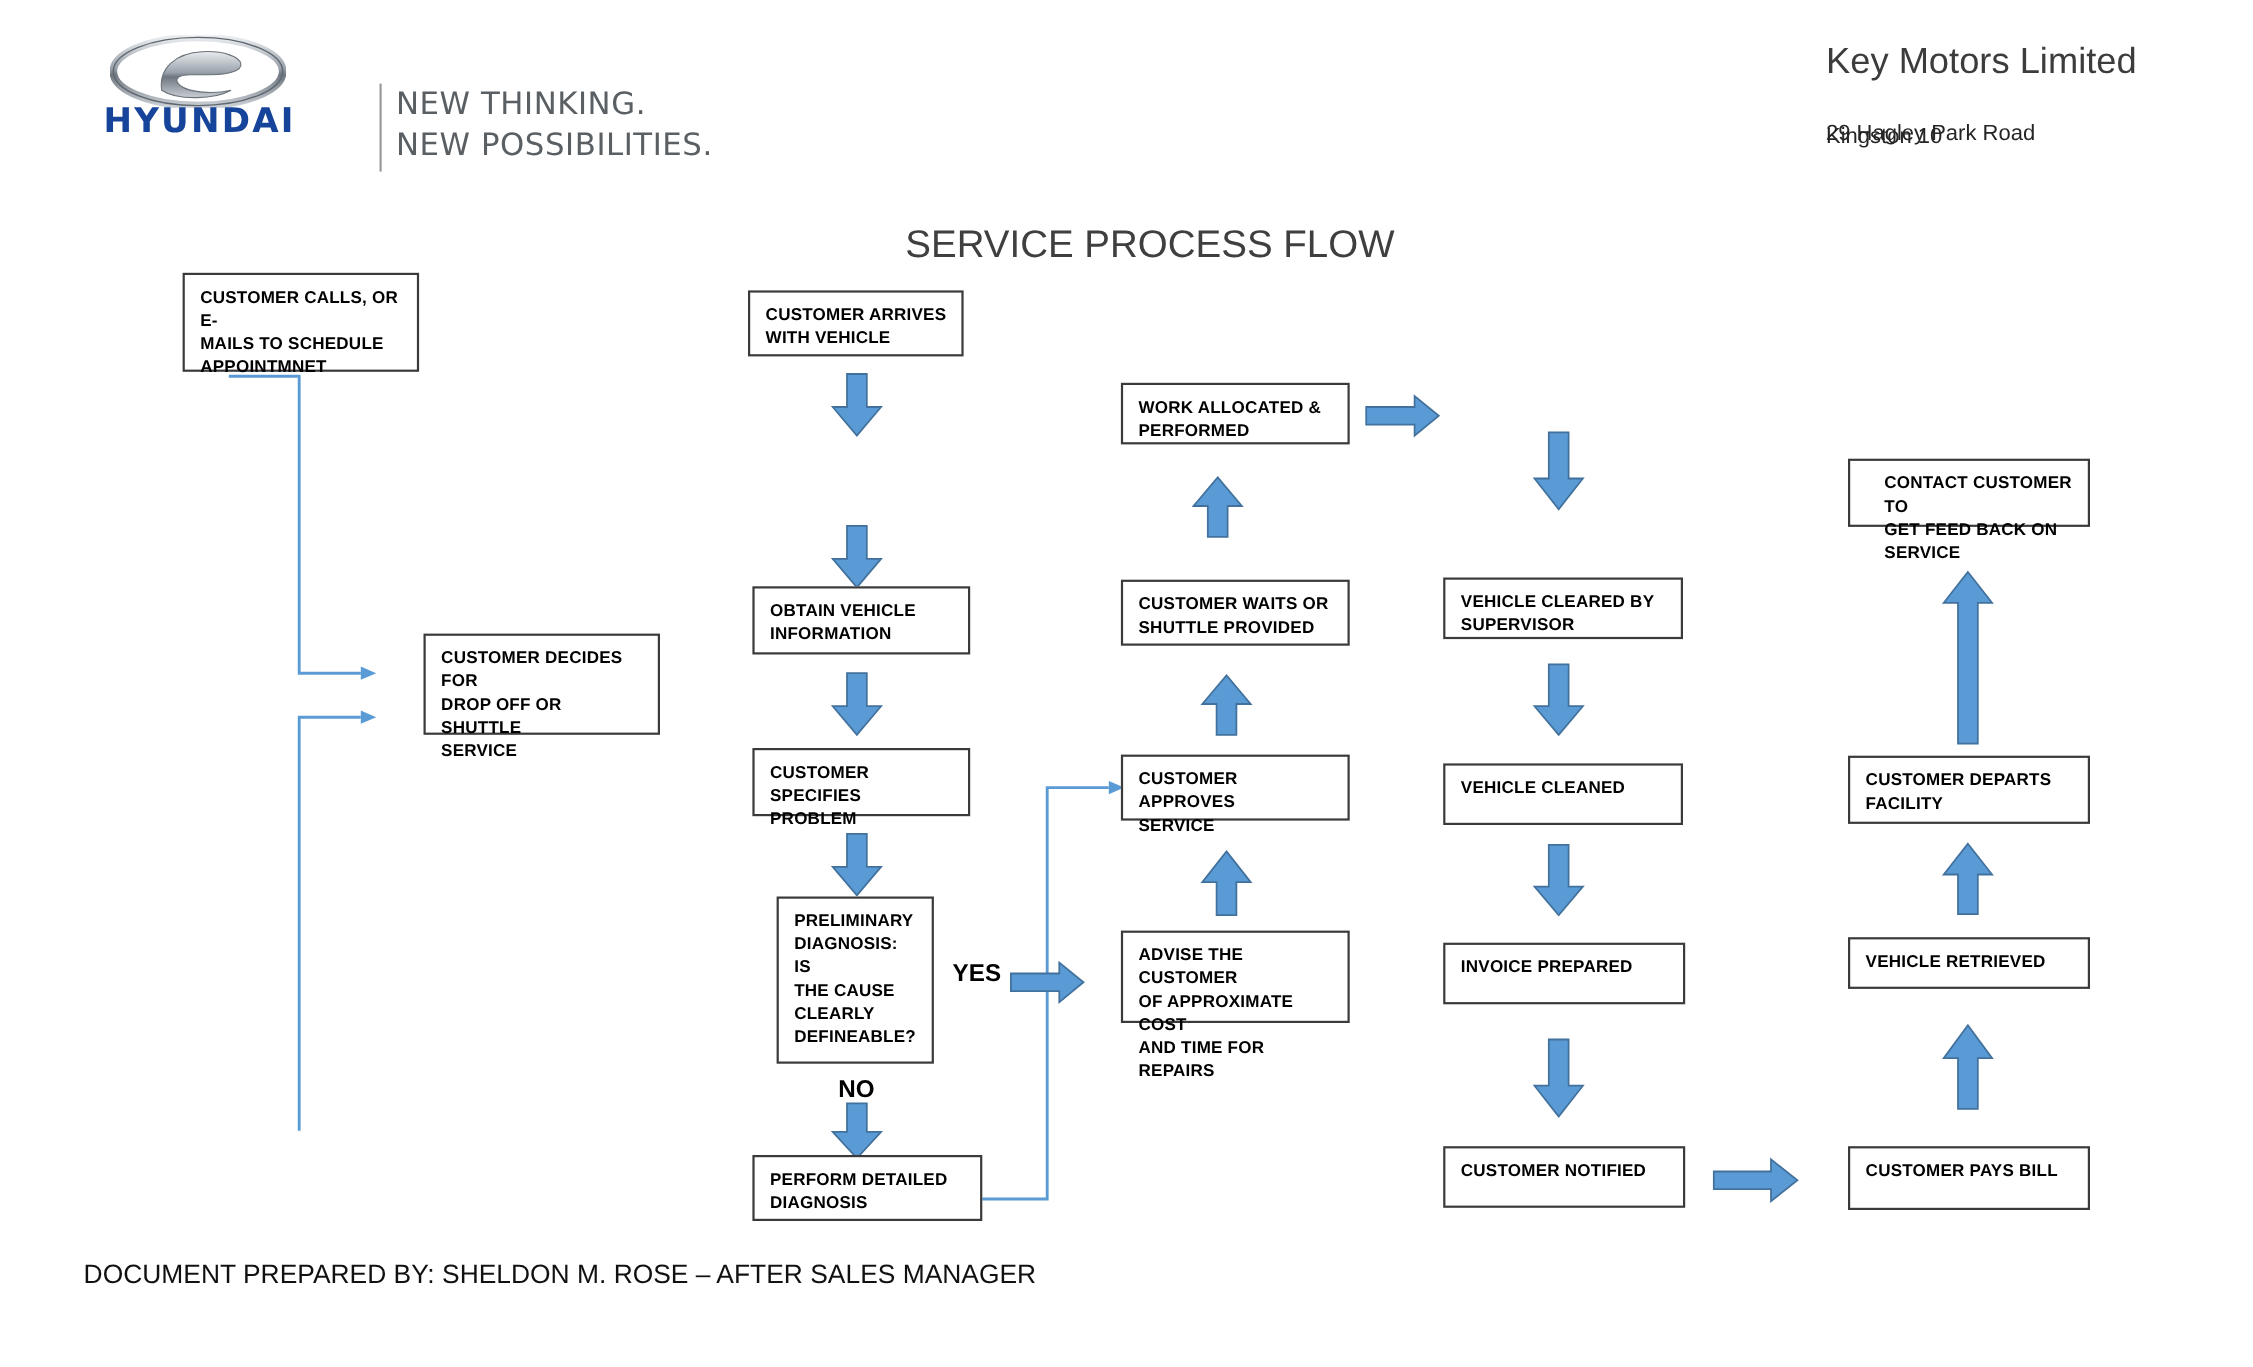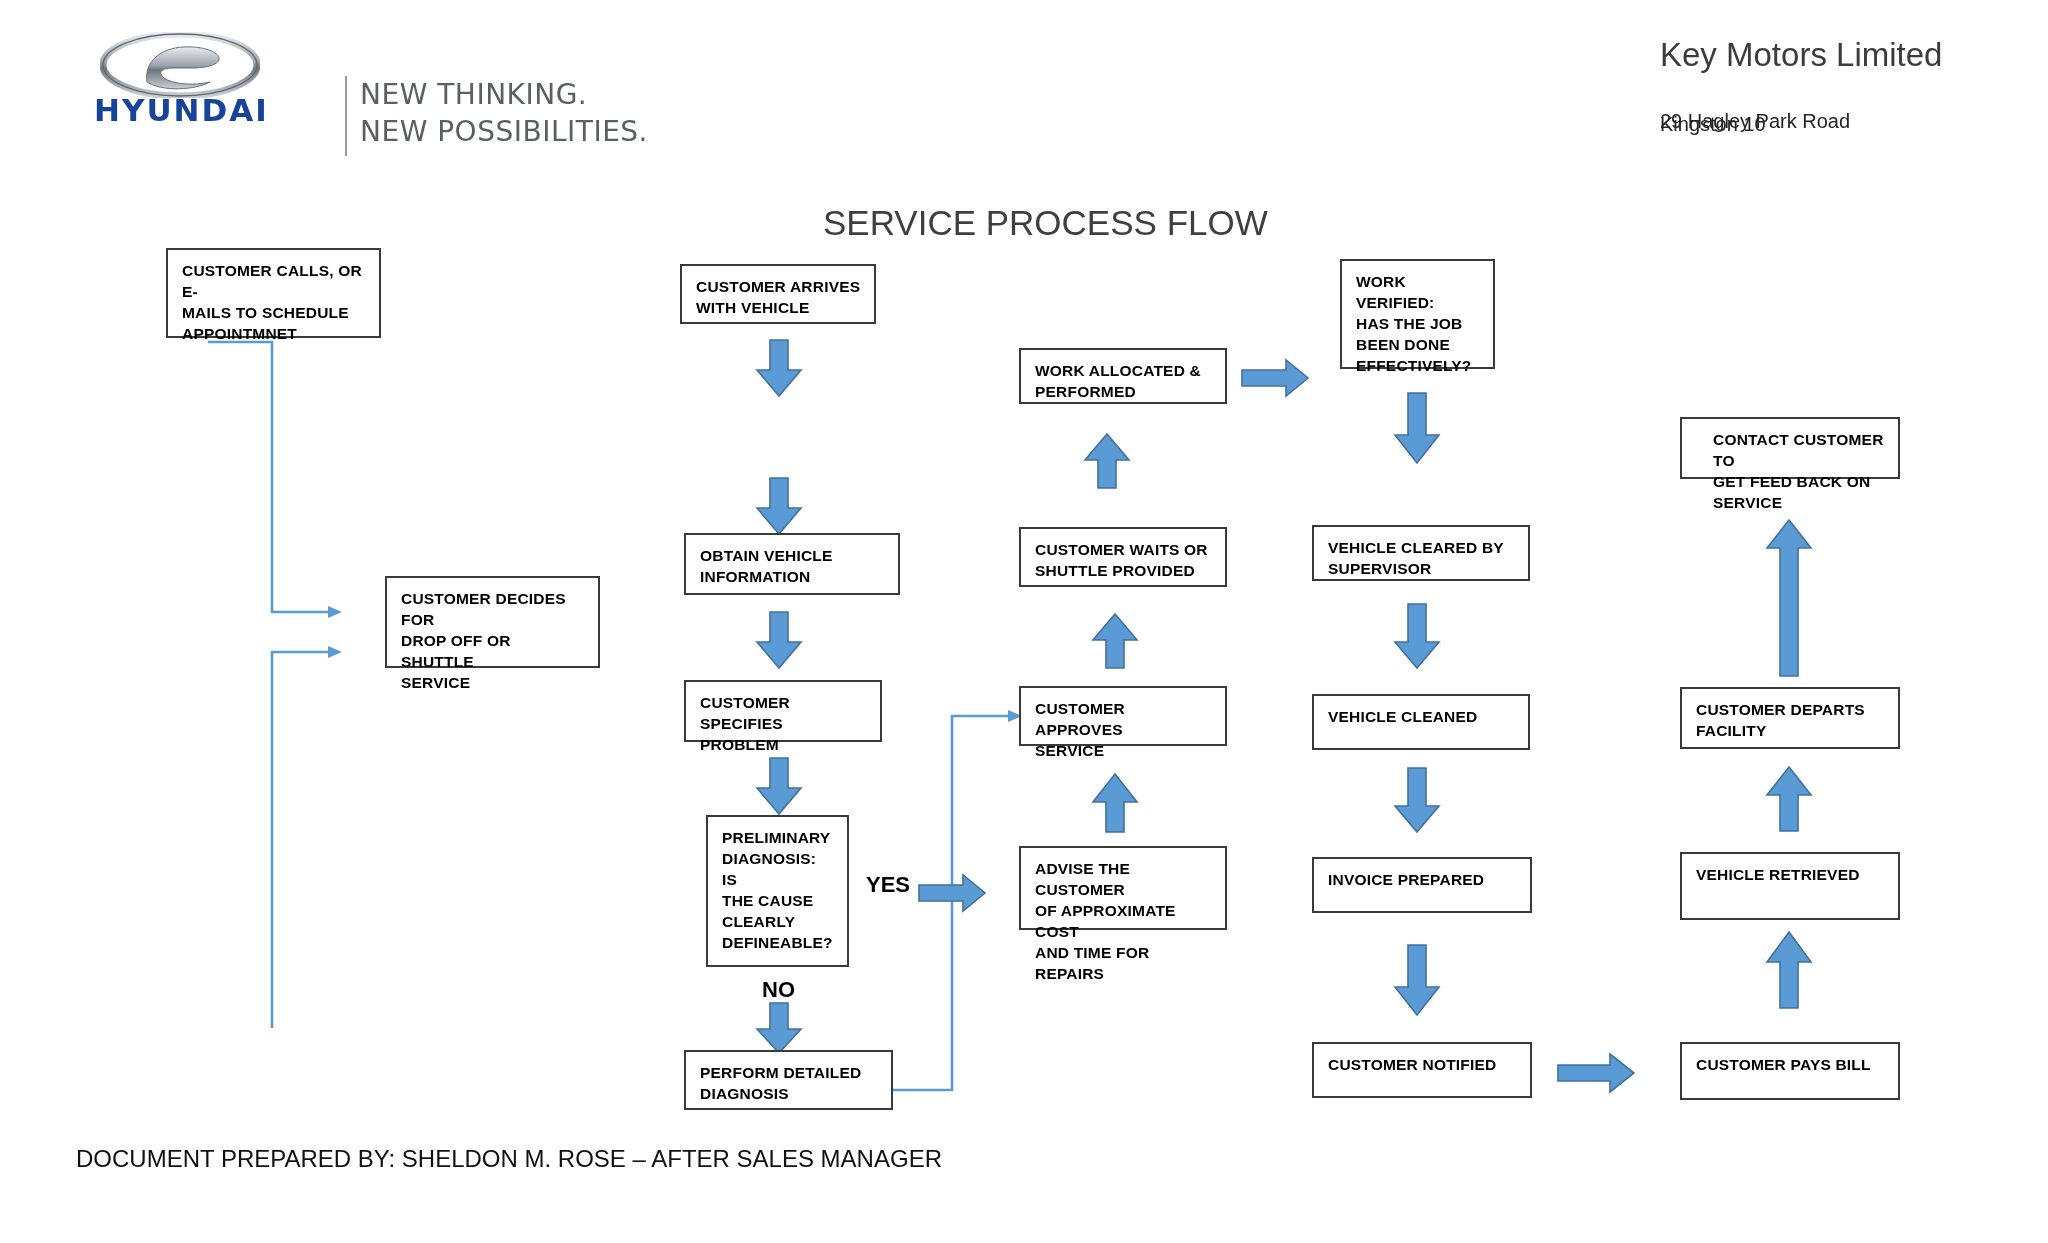--- a/index.html
+++ b/index.html
@@ -122,21 +122,21 @@
       <path d="M15 0 L33 0 L33 30 L46 30 L24 56 L2 30 L15 30 Z" fill="#5B9BD5" stroke="#41719C" stroke-width="1.6"></path>
     </svg>
   </div>
 
   <div class="barrow" style="left:755px;top:478px;">
     <svg width="48" height="58" viewBox="0 0 48 58">
       <path d="M15 0 L33 0 L33 30 L46 30 L24 56 L2 30 L15 30 Z" fill="#5B9BD5" stroke="#41719C" stroke-width="1.6"></path>
     </svg>
   </div>
 
-  <div class="node" style="left:684px;top:533px;width:216px;height:62px;">
+  <div class="node" style="left:684px;top:533px;width:198px;height:62px;">
     <span>OBTAIN VEHICLE</span>
     <span>INFORMATION</span>
   </div>
   <div class="barrow" style="left:755px;top:612px;">
     <svg width="48" height="58" viewBox="0 0 48 58">
       <path d="M15 0 L33 0 L33 30 L46 30 L24 56 L2 30 L15 30 Z" fill="#5B9BD5" stroke="#41719C" stroke-width="1.6"></path>
     </svg>
   </div>
 
   <div class="node" style="left:684px;top:680px;width:198px;height:62px;">
@@ -211,26 +211,20 @@
     <span>OF APPROXIMATE COST</span>
     <span>AND TIME FOR REPAIRS</span>
   </div>
 
   <div class="barrow" style="left:1242px;top:358px;">
     <svg width="68" height="40" viewBox="0 0 68 40">
       <path d="M0 12 L44 12 L44 2 L66 20 L44 38 L44 28 L0 28 Z" fill="#5B9BD5" stroke="#41719C" stroke-width="1.6"></path>
     </svg>
   </div>
 
-  <div class="node" style="left:1340px;top:259px;width:155px;height:110px;">
-    <span>WORK VERIFIED:</span>
-    <span>HAS THE JOB</span>
-    <span>BEEN DONE</span>
-    <span>EFFECTIVELY?</span>
-  </div>
   <div class="barrow" style="left:1393px;top:393px;">
     <svg width="48" height="72" viewBox="0 0 48 72">
       <path d="M15 0 L33 0 L33 42 L46 42 L24 70 L2 42 L15 42 Z" fill="#5B9BD5" stroke="#41719C" stroke-width="1.6"></path>
     </svg>
   </div>
 
   <div class="node" style="left:1312px;top:525px;width:218px;height:56px;">
     <span>VEHICLE CLEARED BY</span>
     <span>SUPERVISOR</span>
   </div>
@@ -280,21 +274,21 @@
   <div class="node" style="left:1680px;top:687px;width:220px;height:62px;">
     <span>CUSTOMER DEPARTS</span>
     <span>FACILITY</span>
   </div>
   <div class="barrow" style="left:1765px;top:765px;">
     <svg width="48" height="68" viewBox="0 0 48 68">
       <path d="M24 2 L46 30 L33 30 L33 66 L15 66 L15 30 L2 30 Z" fill="#5B9BD5" stroke="#41719C" stroke-width="1.6"></path>
     </svg>
   </div>
 
-  <div class="node" style="left:1680px;top:852px;width:220px;height:68px;">
+  <div class="node" style="left:1680px;top:852px;width:220px;height:47px;">
     <span>VEHICLE RETRIEVED</span>
   </div>
   <div class="barrow" style="left:1765px;top:930px;">
     <svg width="48" height="80" viewBox="0 0 48 80">
       <path d="M24 2 L46 32 L33 32 L33 78 L15 78 L15 32 L2 32 Z" fill="#5B9BD5" stroke="#41719C" stroke-width="1.6"></path>
     </svg>
   </div>
 
   <div class="node" style="left:1680px;top:1042px;width:220px;height:58px;">
     <span>CUSTOMER PAYS BILL</span>

